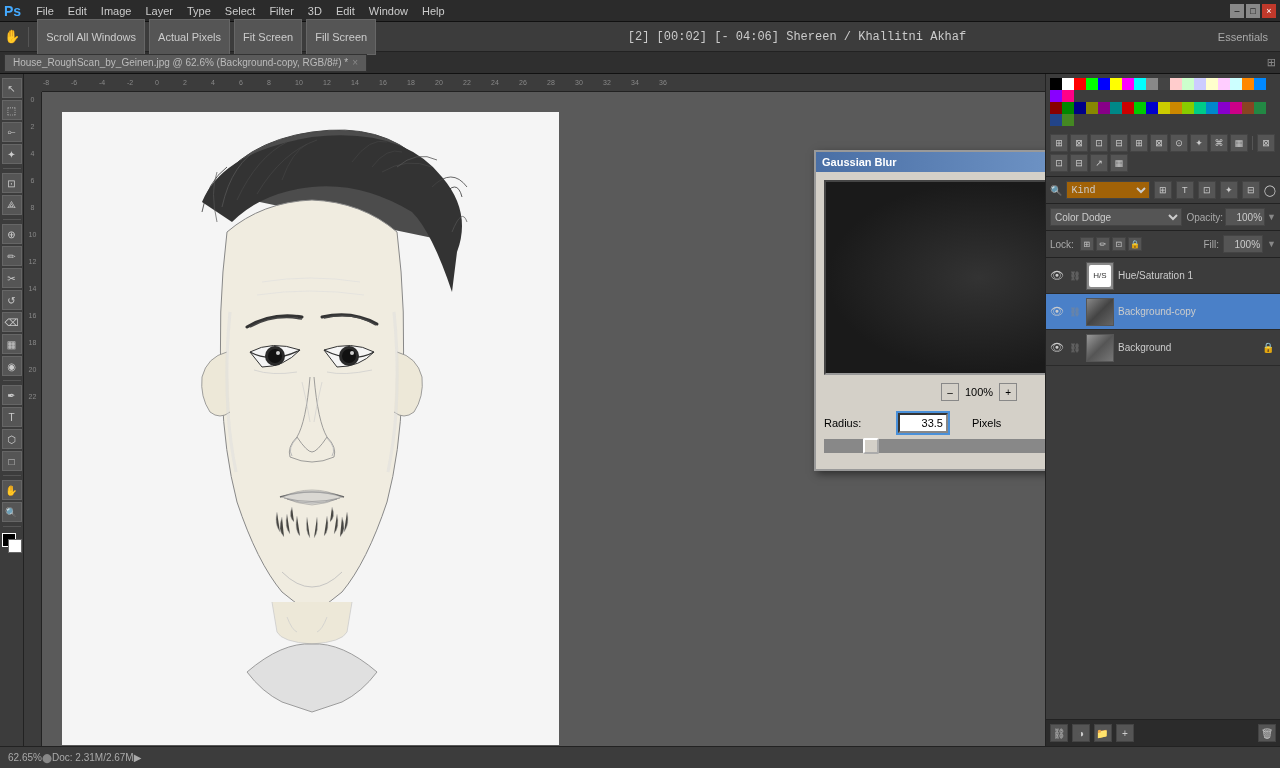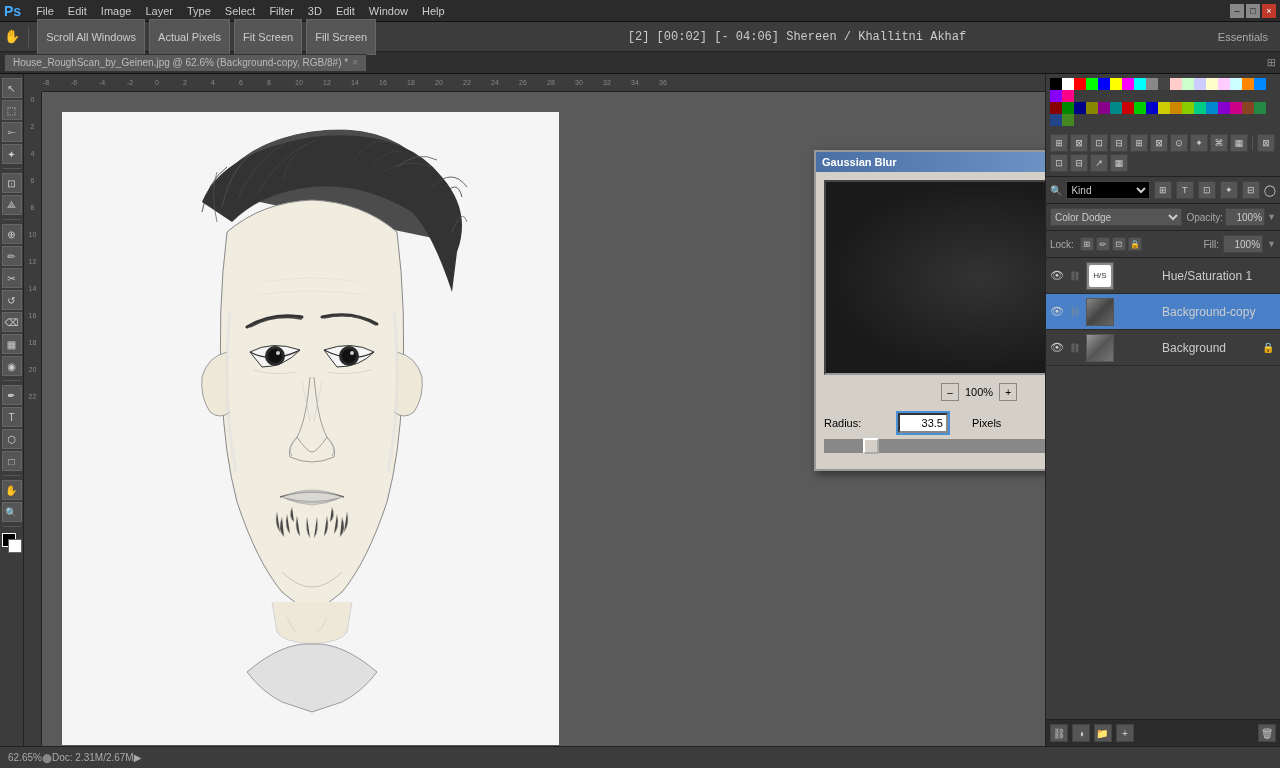--- a/index.html
+++ b/index.html
@@ -75,21 +75,21 @@
     .lock-icons { display: flex; gap: 2px; }
     .lock-icon { width: 14px; height: 14px; background: #555; border: 1px solid #444; display: flex; align-items: center; justify-content: center; font-size: 8px; color: #ccc; cursor: pointer; }
     .fill-label { margin-left: auto; font-size: 10px; color: #aaa; }
     .fill-value { background: #555; border: 1px solid #444; color: #ccc; width: 40px; height: 18px; font-size: 10px; text-align: right; padding: 0 2px; }
     #layers-list { flex: 1; overflow-y: auto; background: #3c3c3c; }
     .layer-row { display: flex; align-items: center; padding: 3px 4px; gap: 4px; border-bottom: 1px solid #2a2a2a; cursor: pointer; height: 36px; }
     .layer-row.active { background: #4a80c8; }
     .layer-visibility { width: 14px; height: 14px; display: flex; align-items: center; justify-content: center; cursor: pointer; font-size: 11px; }
     .layer-link { width: 14px; height: 14px; display: flex; align-items: center; justify-content: center; font-size: 9px; color: #888; }
     .layer-thumb { width: 28px; height: 28px; border: 1px solid #555; background: #fff; overflow: hidden; flex-shrink: 0; }
-    .layer-name { flex: 1; font-size: 12px; color: #ccc; overflow: hidden; text-overflow: ellipsis; white-space: nowrap; margin-left: 44px; }
+    .layer-name { flex: 1; font-size: 10px; color: #ccc; overflow: hidden; text-overflow: ellipsis; white-space: nowrap; }
     .layer-lock { width: 14px; height: 14px; display: flex; align-items: center; justify-content: center; font-size: 10px; color: #888; }
     #layers-footer { padding: 4px; display: flex; align-items: center; gap: 4px; border-top: 1px solid #222; background: #2b2b2b; }
     .footer-icon { width: 18px; height: 18px; background: #555; border: 1px solid #444; display: flex; align-items: center; justify-content: center; font-size: 10px; color: #ccc; cursor: pointer; }
 
     
     #gaussian-dialog { position: absolute; top: 76px; left: 790px; width: 330px; background: #d4d0c8; border: 2px solid #999; box-shadow: 3px 3px 8px rgba(0,0,0,0.5); z-index: 100; font-size: 11px; color: #000; }
     #gaussian-title { background: linear-gradient(to right, #4a6fa5, #7ba0d0); color: #fff; height: 20px; display: flex; align-items: center; padding: 0 6px; font-size: 11px; font-weight: bold; }
     #gaussian-body { padding: 8px; background: #d4d0c8; }
     #gaussian-preview { width: 100%; height: 195px; background: #1a1a1a; border: 2px inset #999; margin-bottom: 8px; position: relative; overflow: hidden; }
     #gaussian-preview-inner { width: 100%; height: 100%; background: #222; }
@@ -426,21 +426,21 @@
       <div class="panel-icon">⊠</div>
       <div class="panel-icon">⊡</div>
       <div class="panel-icon">⊟</div>
       <div class="panel-icon">↗</div>
       <div class="panel-icon">▦</div>
     </div>
 
     <div id="layers-panel">
       <div id="layers-search">
         <span class="search-icon-small">🔍</span>
-        <select id="kind-select" style="background:#000000;border:1px solid #444;color:#ccc;height:18px;font-size:10px;flex:1;">
+        <select id="kind-select" style="background:#a16207;border:1px solid #444;color:#ccc;height:18px;font-size:10px;flex:1;font-family:Liberation Mono, monospace;">
           <option>Kind</option>
         </select>
         <div class="panel-icon">⊞</div>
         <div class="panel-icon">T</div>
         <div class="panel-icon">⊡</div>
         <div class="panel-icon">✦</div>
         <div class="panel-icon">⊟</div>
         <div style="margin-left:auto;">◯</div>
       </div>
       <div id="layers-options">

